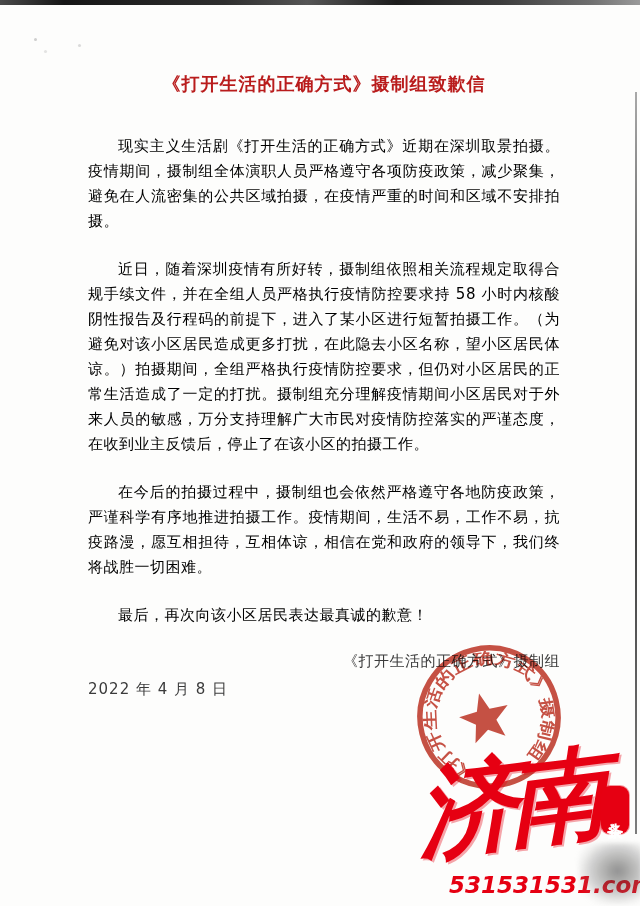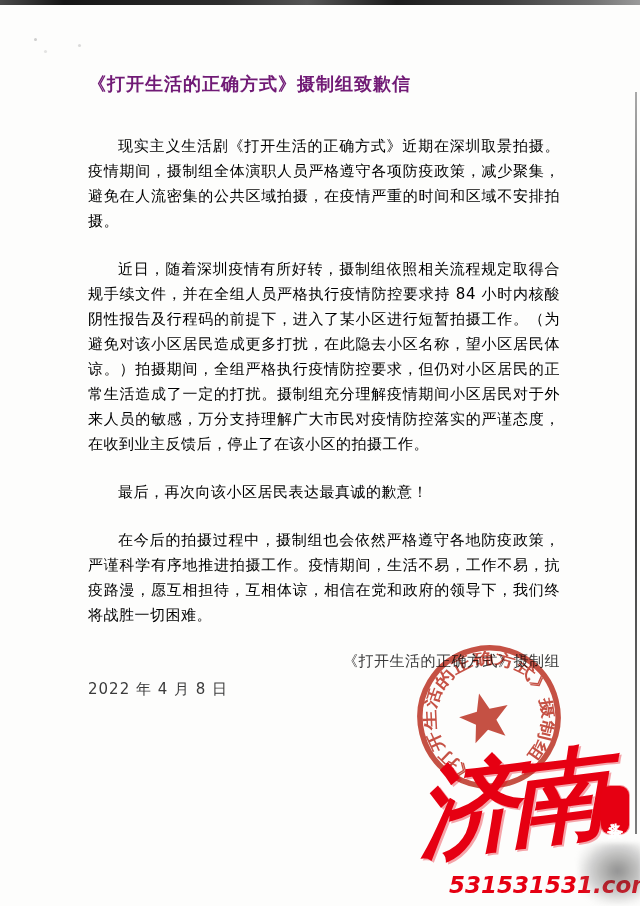--- a/index.html
+++ b/index.html
@@ -25,22 +25,22 @@
   .noise{
     position:absolute;left:34px;top:38px;width:3px;height:3px;border-radius:50%;
     background:rgba(120,120,120,.35);
     box-shadow:44px 6px 0 rgba(140,140,140,.3), 10px 12px 0 rgba(150,150,150,.25);
   }
   .doc{
     position:absolute;left:88px;top:0;width:472px;
   }
   .doc-title{
     margin:72px 0 0 0;
-    font-size:18px;font-weight:bold;color:#701a75;
-    text-align:left;letter-spacing:1px;
+    font-size:18px;font-weight:bold;color:#b91c1c;
+    text-align:center;letter-spacing:1px;
   }
   .body-text{margin-top:38px;}
   .body-text p{
     margin:0 0 23px 0;
     font-size:15px;line-height:25px;
     text-align:justify;text-indent:2em;
     color:#000000;letter-spacing:.5px;
   }
   .sig-block{margin-top:24px;}
   .sig-line{
@@ -90,23 +90,23 @@
 
   <div class="edge-top"></div>
   <div class="edge-right"></div>
   <div class="noise"></div>
 
   <div class="doc">
     <h1 class="doc-title">《打开生活的正确方式》摄制组致歉信</h1>
 
     <div class="body-text">
       <p>现实主义生活剧《打开生活的正确方式》近期在深圳取景拍摄。疫情期间，摄制组全体演职人员严格遵守各项防疫政策，减少聚集，避免在人流密集的公共区域拍摄，在疫情严重的时间和区域不安排拍摄。</p>
-      <p>近日，随着深圳疫情有所好转，摄制组依照相关流程规定取得合规手续文件，并在全组人员严格执行疫情防控要求持 84 小时内核酸阴性报告及行程码的前提下，进入了某小区进行短暂拍摄工作。（为避免对该小区居民造成更多打扰，在此隐去小区名称，望小区居民体谅。）拍摄期间，全组严格执行疫情防控要求，但仍对小区居民的正常生活造成了一定的打扰。摄制组充分理解疫情期间小区居民对于外来人员的敏感，万分支持理解广大市民对疫情防控落实的严谨态度，在收到业主反馈后，停止了在该小区的拍摄工作。</p>
+      <p>近日，随着深圳疫情有所好转，摄制组依照相关流程规定取得合规手续文件，并在全组人员严格执行疫情防控要求持 58 小时内核酸阴性报告及行程码的前提下，进入了某小区进行短暂拍摄工作。（为避免对该小区居民造成更多打扰，在此隐去小区名称，望小区居民体谅。）拍摄期间，全组严格执行疫情防控要求，但仍对小区居民的正常生活造成了一定的打扰。摄制组充分理解疫情期间小区居民对于外来人员的敏感，万分支持理解广大市民对疫情防控落实的严谨态度，在收到业主反馈后，停止了在该小区的拍摄工作。</p>
+      <p>在今后的拍摄过程中，摄制组也会依然严格遵守各地防疫政策，严谨科学有序地推进拍摄工作。疫情期间，生活不易，工作不易，抗疫路漫，愿互相担待，互相体谅，相信在党和政府的领导下，我们终将战胜一切困难。</p>
       <p>最后，再次向该小区居民表达最真诚的歉意！</p>
-      <p>在今后的拍摄过程中，摄制组也会依然严格遵守各地防疫政策，严谨科学有序地推进拍摄工作。疫情期间，生活不易，工作不易，抗疫路漫，愿互相担待，互相体谅，相信在党和政府的领导下，我们终将战胜一切困难。</p>
     </div>
 
     <div class="sig-block">
       <div class="sig-line">《打开生活的正确方式》摄制组</div>
       <div class="date-line">2022 年 4 月 8 日</div>
     </div>
   </div>
 
   <svg class="stamp" viewBox="0 0 166 166" aria-hidden="true">
     <g transform="rotate(-14 83 83)">

